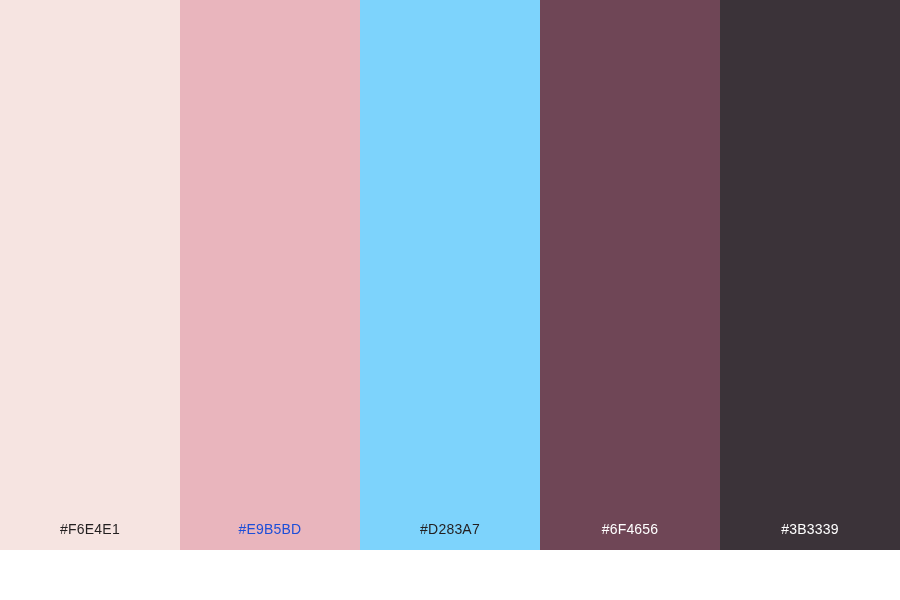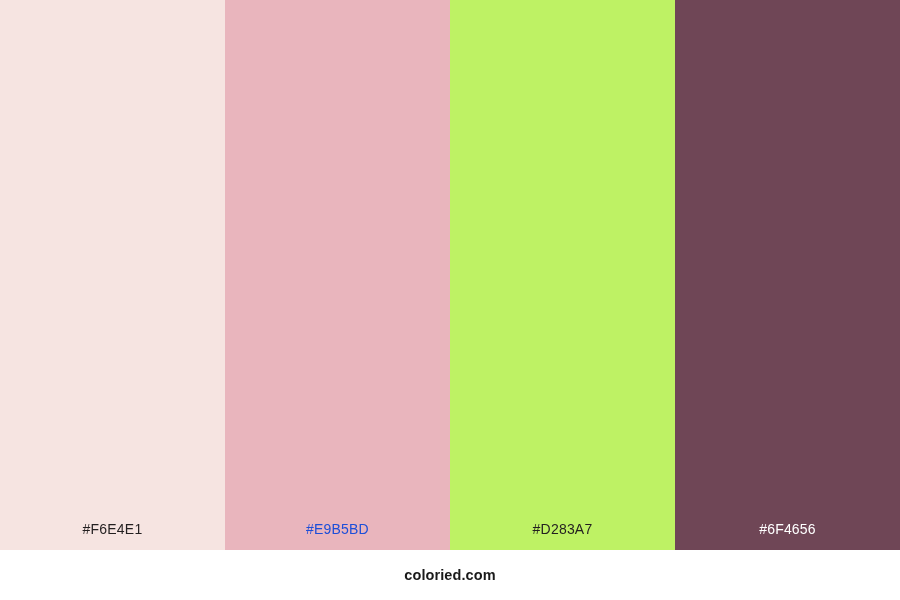--- a/index.html
+++ b/index.html
@@ -85,28 +85,28 @@
   <div id="swatch-strip">
 
     <div class="swatch light" style="background-color: rgb(246, 228, 225);">
       <span class="swatch-label" style="color: rgb(35, 31, 32);">#F6E4E1</span>
     </div>
 
     <div class="swatch light" style="background-color: rgb(233, 181, 189);">
       <span class="swatch-label" style="color: #1d4ed8;">#E9B5BD</span>
     </div>
 
-    <div class="swatch light" style="background-color: #bef264;">
+    <div class="swatch light" style="background-color: #7dd3fc;">
       <span class="swatch-label" style="color: rgb(35, 31, 32);">#D283A7</span>
     </div>
 
     <div class="swatch dark" style="background-color: rgb(111, 70, 86);">
       <span class="swatch-label" style="color: rgb(255, 255, 255);">#6F4656</span>
     </div>
 
+    <div class="swatch dark" style="background-color: rgb(59, 51, 57);">
+      <span class="swatch-label" style="color: rgb(255, 255, 255);">#3B3339</span>
+    </div>
 
   </div>
 
-  <div id="footer-bar">
-    <span id="footer-credit">coloried.com</span>
-  </div>
 
 </div>
 
 </body></html>

